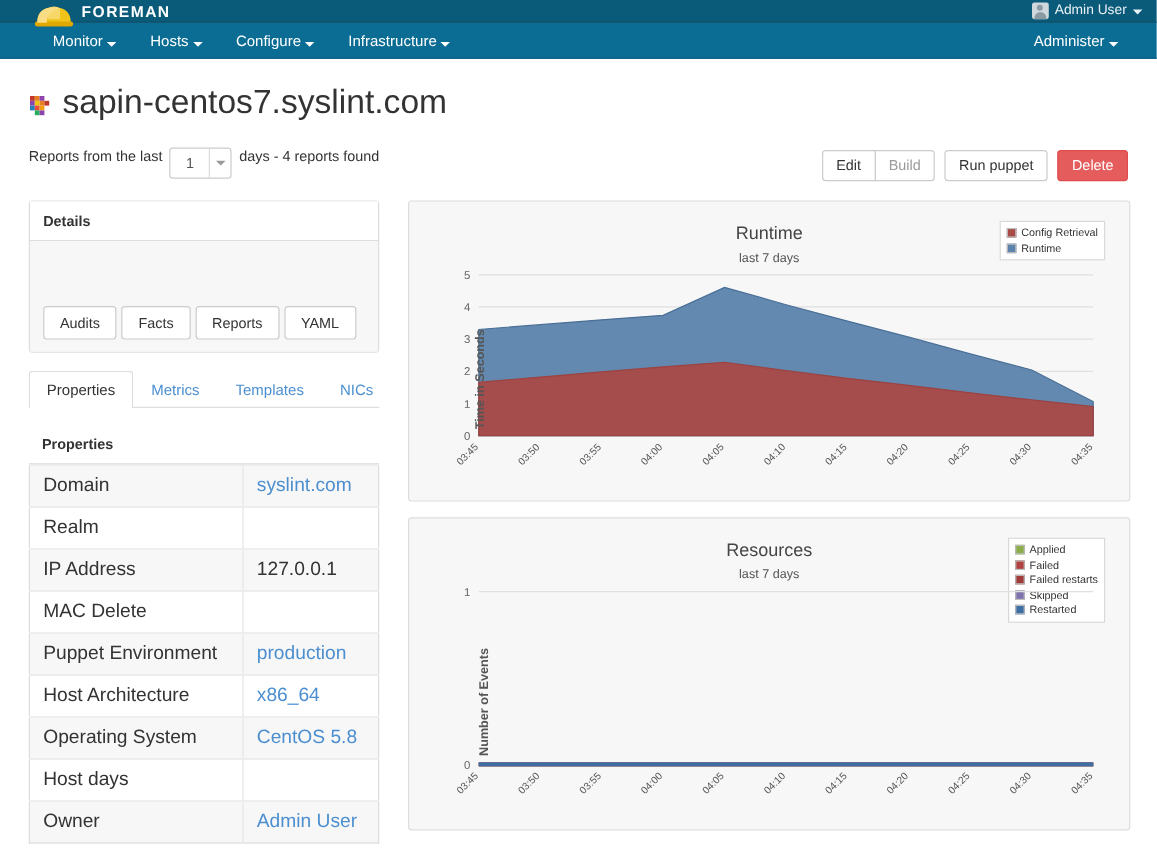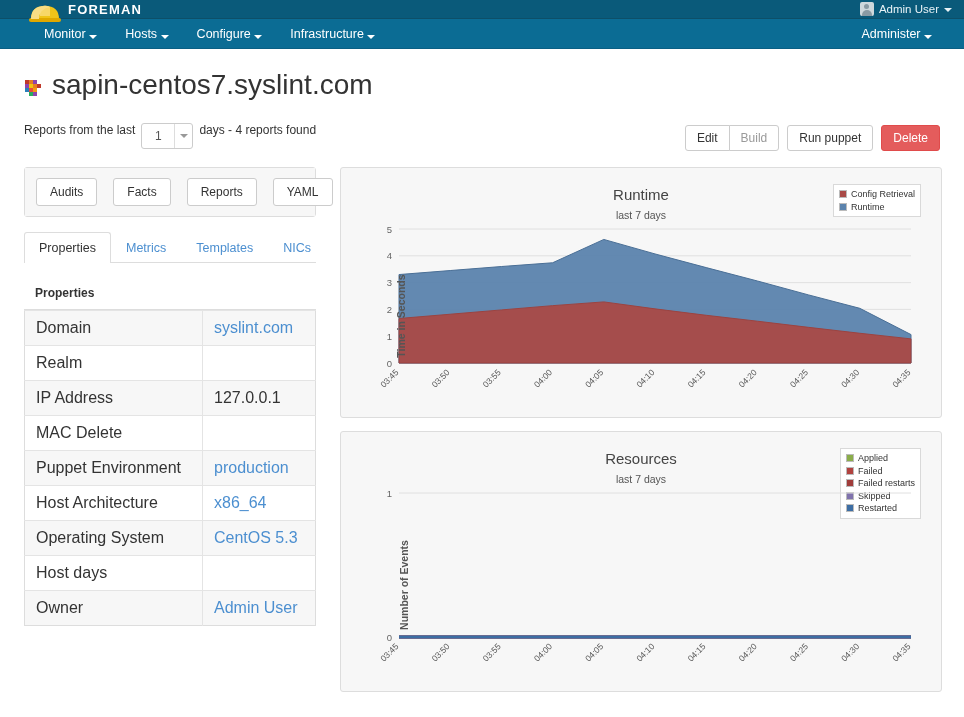--- a/index.html
+++ b/index.html
@@ -115,21 +115,21 @@
   .col-right { flex:1; }
 
   .panel {
     border:1px solid #dddddd; border-radius:3px; background:#ffffff;
   }
   .panel-head {
     padding: 9px 11px; font-weight:bold; font-size:12px; color:#333;
     border-bottom:1px solid #dddddd; background:#ffffff;
   }
   .panel-body { padding: 10px 11px; background:#f7f7f7; }
-  .btn-row { display:flex; gap:16px; }
+  .btn-row { display:flex; gap:4px;margin-top:44px; }
   .btn-row .btn { height:28px; line-height:26px; padding:0 13px; background:#ffffff; }
 
   
   .tabs {
     display:flex; align-items:flex-end; margin-top: 14px;
     border-bottom: 1px solid #dddddd; height: 32px;
   }
   .tab {
     padding: 7px 14px; font-size:12.5px; color:#4c8fd0; cursor:pointer;
     border:1px solid transparent; border-bottom:none; margin-bottom:-1px;
@@ -273,20 +273,21 @@
       <button class="btn">Run puppet</button>
       <button class="btn btn-danger">Delete</button>
     </div>
   </div>
 
   <div class="main">
 
     <div class="col-left">
 
       <div class="panel">
+        <div class="panel-head">Details</div>
         <div class="panel-body">
           <div class="btn-row">
             <button class="btn">Audits</button>
             <button class="btn">Facts</button>
             <button class="btn">Reports</button>
             <button class="btn">YAML</button>
           </div>
         </div>
       </div>
 
@@ -319,21 +320,21 @@
           <tr>
             <td class="k">Puppet Environment</td>
             <td class="v"><a href="#">production</a></td>
           </tr>
           <tr>
             <td class="k">Host Architecture</td>
             <td class="v"><a href="#">x86_64</a></td>
           </tr>
           <tr>
             <td class="k">Operating System</td>
-            <td class="v"><a href="#">CentOS 5.3</a></td>
+            <td class="v"><a href="#">CentOS 5.8</a></td>
           </tr>
           <tr>
             <td class="k">Host days</td>
             <td class="v"></td>
           </tr>
           <tr>
             <td class="k">Owner</td>
             <td class="v"><a href="#">Admin User</a></td>
           </tr>
         </tbody>

